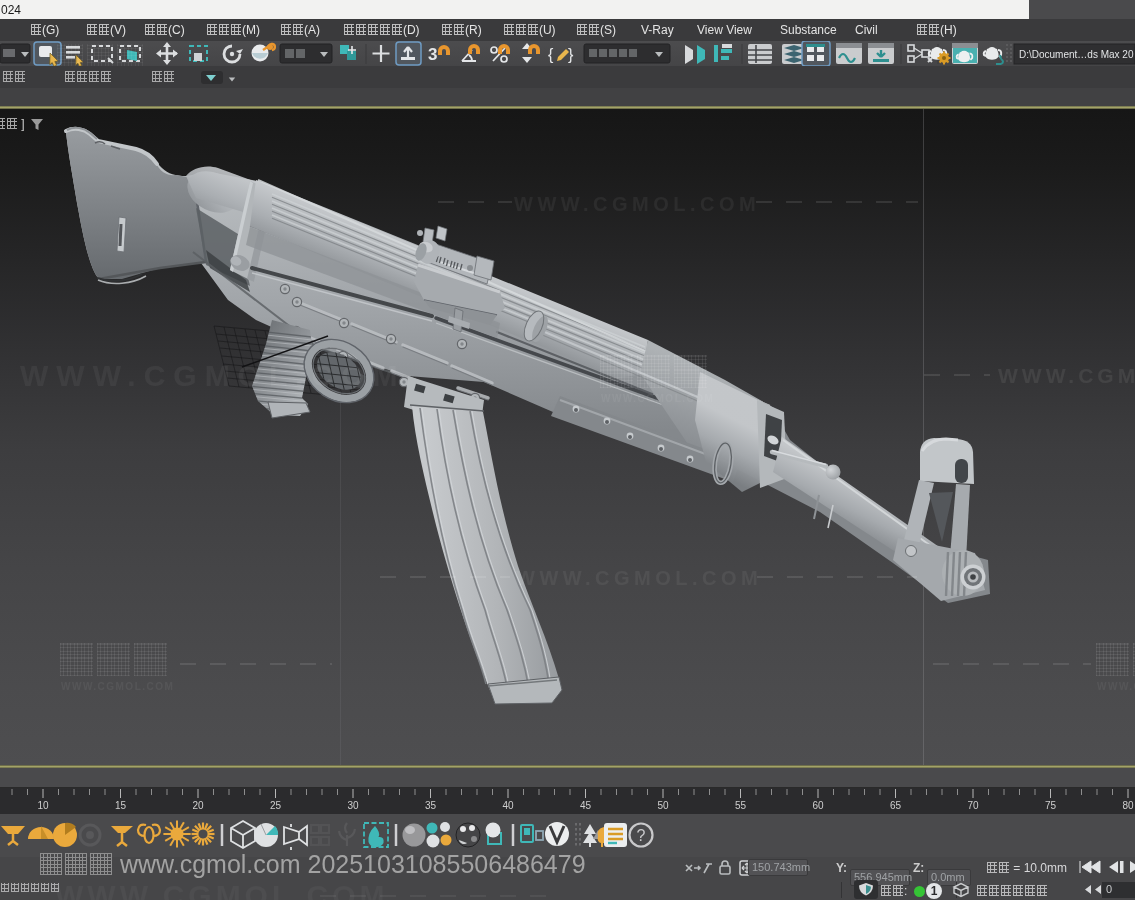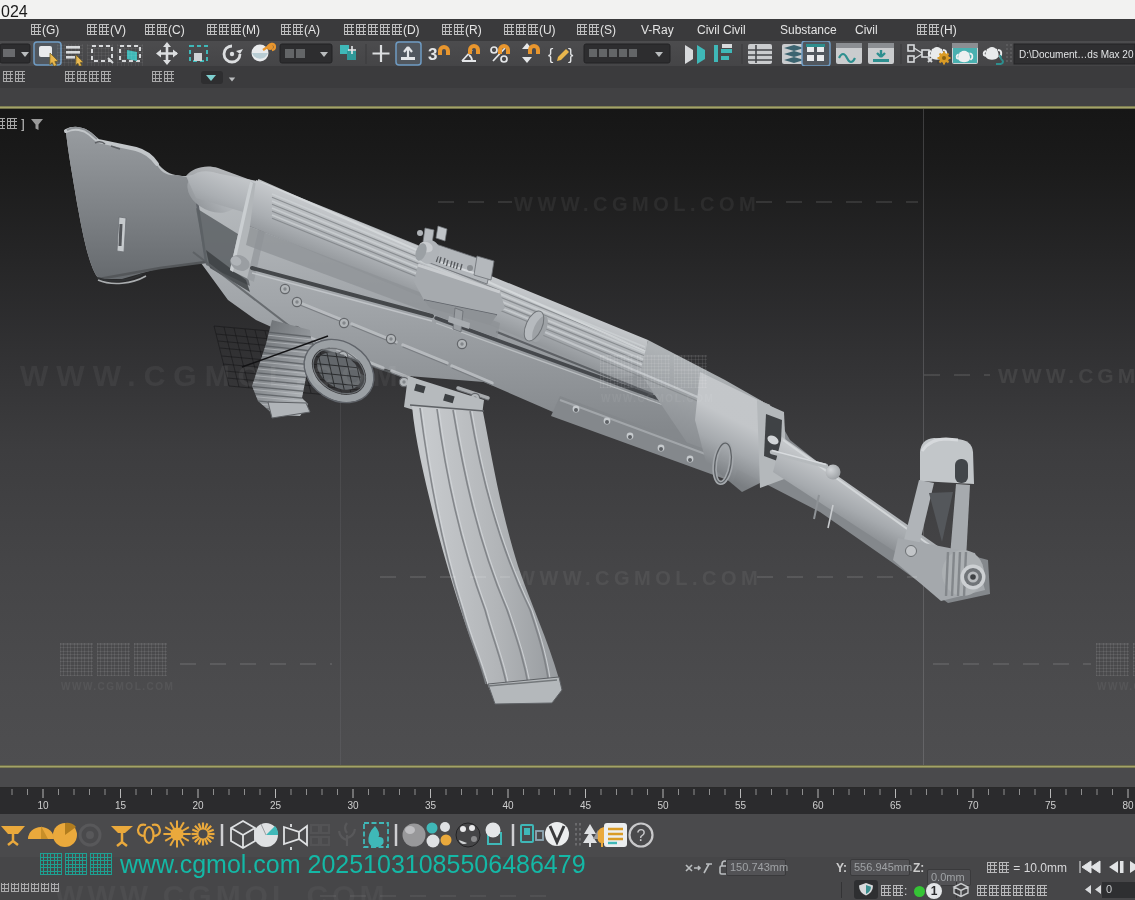--- a/index.html
+++ b/index.html
@@ -1,20 +1,20 @@
 <!DOCTYPE html>
 <html><head><meta charset="utf-8"><style>*{margin:0;padding:0;box-sizing:border-box}
 html,body{width:1135px;height:900px;overflow:hidden;background:#4a4a4c}
 body{font-family:"Liberation Sans",sans-serif;position:relative}
 #root{position:absolute;left:0;top:0;width:1135px;height:900px}
 .abs{position:absolute}
 .c{display:inline-block;width:.88em;height:.88em;margin:0 .06em;vertical-align:-.08em;
 background:repeating-linear-gradient(90deg,currentColor 0 1px,transparent 1px 3.5px),
 repeating-linear-gradient(0deg,currentColor 0 1px,transparent 1px 3.5px);opacity:.78}
-.titlebar{left:0;top:0;width:1135px;height:19px;background:#f2f2f1;color:#1a1a1a;font-size:16px}
+.titlebar{left:0;top:0;width:1029px;height:19px;background:#f2f2f1;color:#1a1a1a;font-size:12px}
 .titlebar span{position:absolute;left:1px;top:3px}
 .menubar{left:0;top:19px;width:1135px;height:22px;background:#3a3a3c;color:#e4e4e4;font-size:12px}
 .menubar .mi{position:absolute;top:4px;white-space:nowrap}
 .toolbar{left:0;top:41px;width:1135px;height:25px;background:linear-gradient(#4c4c4e,#454547)}
 .ribbon{left:0;top:66px;width:1135px;height:22px;background:#3b3b3d;color:#c9c9c9;font-size:12px}
 .ribbon .mi{position:absolute;top:4px;white-space:nowrap}
 .strip2{left:0;top:88px;width:1135px;height:18px;background:#414143}
 .vpbt{left:0;top:106px;width:1135px;height:3px;background:linear-gradient(#6b6b49,#a3a368,#55553c)}
 .viewport{left:0;top:109px;width:1135px;height:656px;
 background:linear-gradient(180deg,#161616 0%,#1b1b1b 9%,#252526 22%,#323234 38%,#3d3d3f 52%,#454547 70%,#4b4b4d 88%,#4e4e50 100%)}
@@ -36,21 +36,21 @@
 <span class="mi" style="left:30px"><i class="c"></i>(G)</span>
 <span class="mi" style="left:86px"><i class="c"></i><i class="c"></i>(V)</span>
 <span class="mi" style="left:144px"><i class="c"></i><i class="c"></i>(C)</span>
 <span class="mi" style="left:206px"><i class="c"></i><i class="c"></i><i class="c"></i>(M)</span>
 <span class="mi" style="left:280px"><i class="c"></i><i class="c"></i>(A)</span>
 <span class="mi" style="left:343px"><i class="c"></i><i class="c"></i><i class="c"></i><i class="c"></i><i class="c"></i>(D)</span>
 <span class="mi" style="left:441px"><i class="c"></i><i class="c"></i>(R)</span>
 <span class="mi" style="left:503px"><i class="c"></i><i class="c"></i><i class="c"></i>(U)</span>
 <span class="mi" style="left:576px"><i class="c"></i><i class="c"></i>(S)</span>
 <span class="mi" style="left:641px">V-Ray</span>
-<span class="mi" style="left:697px">Civil Civil</span>
+<span class="mi" style="left:697px">View View</span>
 <span class="mi" style="left:780px">Substance</span>
 <span class="mi" style="left:855px">Civil</span>
 <span class="mi" style="left:916px"><i class="c"></i><i class="c"></i>(H)</span>
     </div>
 <div class="abs toolbar">
       <svg width="1135" height="25" style="position:absolute;left:0;top:0" font-family="Liberation Sans">
         <rect x="0" y="3" width="30" height="19" rx="2" fill="#2d2d2f" stroke="#232325" stroke-width="1"></rect>
         <rect x="3" y="8" width="12" height="8" fill="#9a9da0" opacity=".55"></rect>
         <path d="M21,11 l8,0 -4,5 z" fill="#b9bcbe"></path>
         <rect x="34" y="1" width="27" height="23" rx="3" fill="#51575e" stroke="#6f9cc4" stroke-width="1.5"></rect>
@@ -677,38 +677,38 @@
           <path d="M608,15 l15,0 M608,20 l15,0 M608,25 l15,0"></path>
         </g>
         <path d="M608,29 l9,0" stroke="#3fb8b8" stroke-width="2.4"></path>
         <circle cx="641" cy="21" r="11.5" fill="none" stroke="#c9c9cb" stroke-width="2.2"></circle>
         <text x="641" y="27" font-size="16" fill="#c9c9cb" text-anchor="middle">?</text>
       </svg>
     </div>
 <div class="abs status">
       <div class="abs wmtext" style="left:55px;top:22px;font-size:30px;opacity:.5;letter-spacing:4px">WWW.CGMOL.COM</div>
       <div class="abs" style="left:320px;top:38px;width:240px;height:2px;background:repeating-linear-gradient(90deg,rgba(255,255,255,.06) 0 16px,transparent 16px 30px)"></div>
-      <div class="abs" style="left:38px;top:-7px;font-size:25px;color:#14b8a6;white-space:nowrap"><i class="c"></i><i class="c"></i><i class="c"></i> www.cgmol.com 20251031085506486479</div>
+      <div class="abs" style="left:38px;top:-7px;font-size:25px;color:#a3a3a3;white-space:nowrap"><i class="c"></i><i class="c"></i><i class="c"></i> www.cgmol.com 20251031085506486479</div>
       <div class="abs" style="left:0px;top:25px;font-size:10px;color:#c6c6c8"><i class="c"></i><i class="c"></i><i class="c"></i><i class="c"></i><i class="c"></i><i class="c"></i></div>
       <svg class="abs" style="left:684px;top:2px" width="70" height="18">
 <g stroke="#b9bcbe" stroke-width="1.6" fill="none">
           <path d="M2,12 l6,-6 m0,6 l-6,-6 m8,3 l6,0 m-2,-2 l2,2 -2,2"></path>
           <path d="M20,14 l5,-9 m-3,0 l6,0"></path>
         </g>
 <g>
           <rect x="36" y="7" width="10" height="8" rx="1.5" fill="none" stroke="#b9bcbe" stroke-width="1.6"></rect>
           <path d="M38,7 v-2 a3,3 0 0 1 6,0 v2" stroke="#b9bcbe" stroke-width="1.6" fill="none"></path>
         </g>
 <rect x="56" y="2" width="14" height="14" rx="2" fill="none" stroke="#cfd1d3" stroke-width="1.5"></rect>
         <path d="M63,4 v10 M58,9 h10 M63,4 l-2,2 m2,-2 l2,2 M63,14 l-2,-2 m2,2 l2,-2 M58,9 l2,-2 m-2,2 l2,2 M68,9 l-2,-2 m2,2 l2,2" stroke="#cfd1d3" stroke-width="1.2"></path>
 </svg>
       <div class="abs" style="left:756px;top:4px;color:#ccc;font-size:12px;font-weight:bold">X:</div>
-      <div class="inbox" style="left:726px;top:2px;width:60px">150.743mm</div>
+      <div class="inbox" style="left:748px;top:2px;width:60px">150.743mm</div>
       <div class="abs" style="left:836px;top:4px;color:#ccc;font-size:12px;font-weight:bold">Y:</div>
-      <div class="inbox" style="left:850px;top:2px;width:60px">556.945mm</div>
+      <div class="inbox" style="left:850px;top:12px;width:60px">556.945mm</div>
       <div class="abs" style="left:913px;top:4px;color:#ccc;font-size:12px;font-weight:bold">Z:</div>
       <div class="inbox" style="left:927px;top:12px;width:44px">0.0mm</div>
       <div class="abs" style="left:986px;top:4px;color:#d8d8da;font-size:12px;white-space:nowrap"><i class="c"></i><i class="c"></i> = 10.0mm</div>
       <svg class="abs" style="left:1078px;top:3px" width="57" height="14" fill="#e2e4e6">
 <path d="M2,1 v12 M4,7 l9,-6 v12 z M13,7 l9,-6 v12 z" stroke="#e2e4e6" stroke-width="1"></path>
 <path d="M31,7 l9,-6 v12 z"></path>
         <rect x="42" y="1" width="3.5" height="12"></rect>
 <path d="M52,1 l9,6 -9,6 z"></path>
 </svg>
       <div class="abs" style="left:841px;top:25px;width:1px;height:16px;background:#333335"></div>

